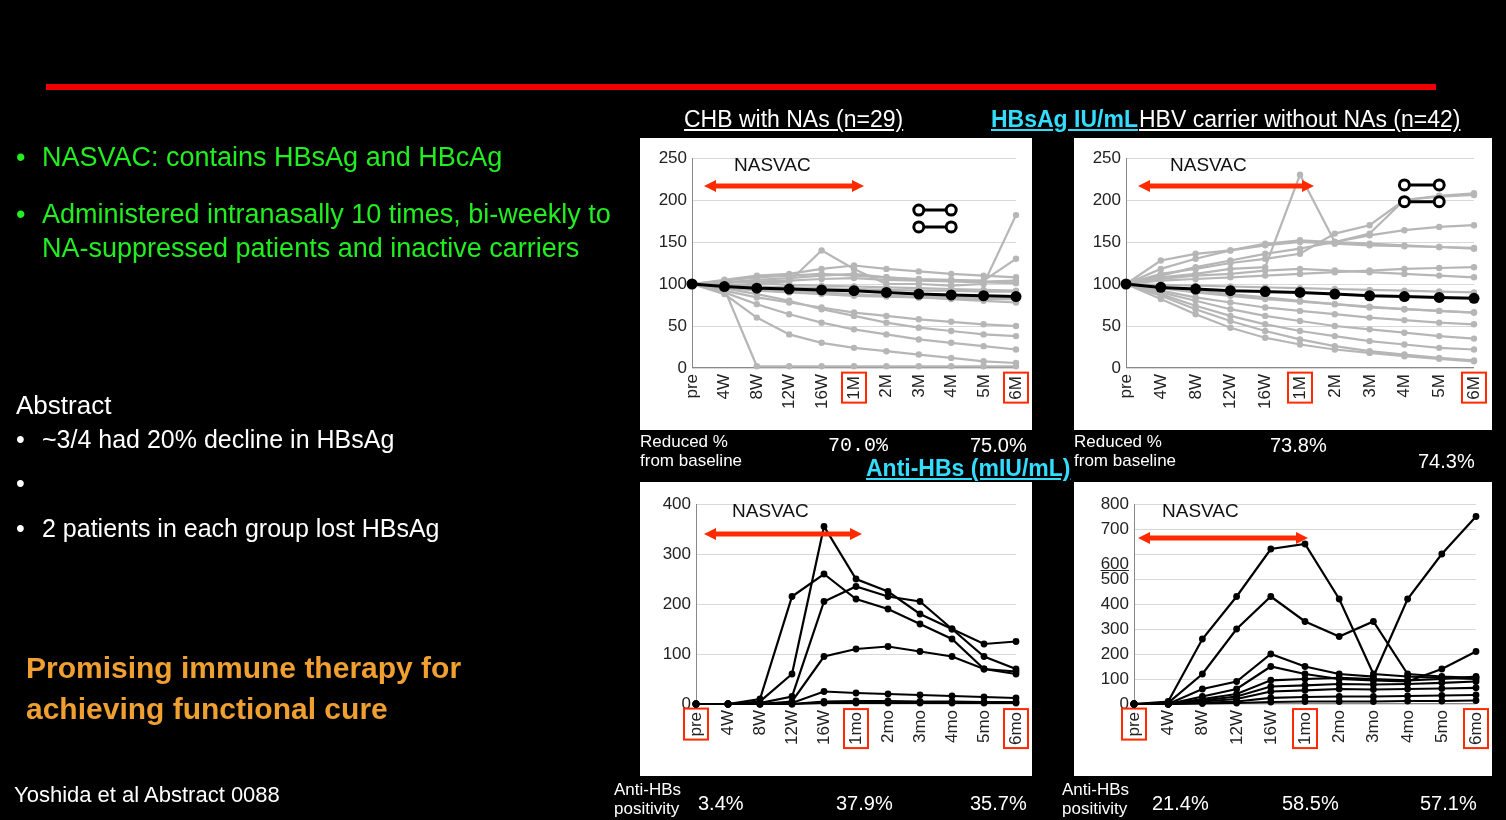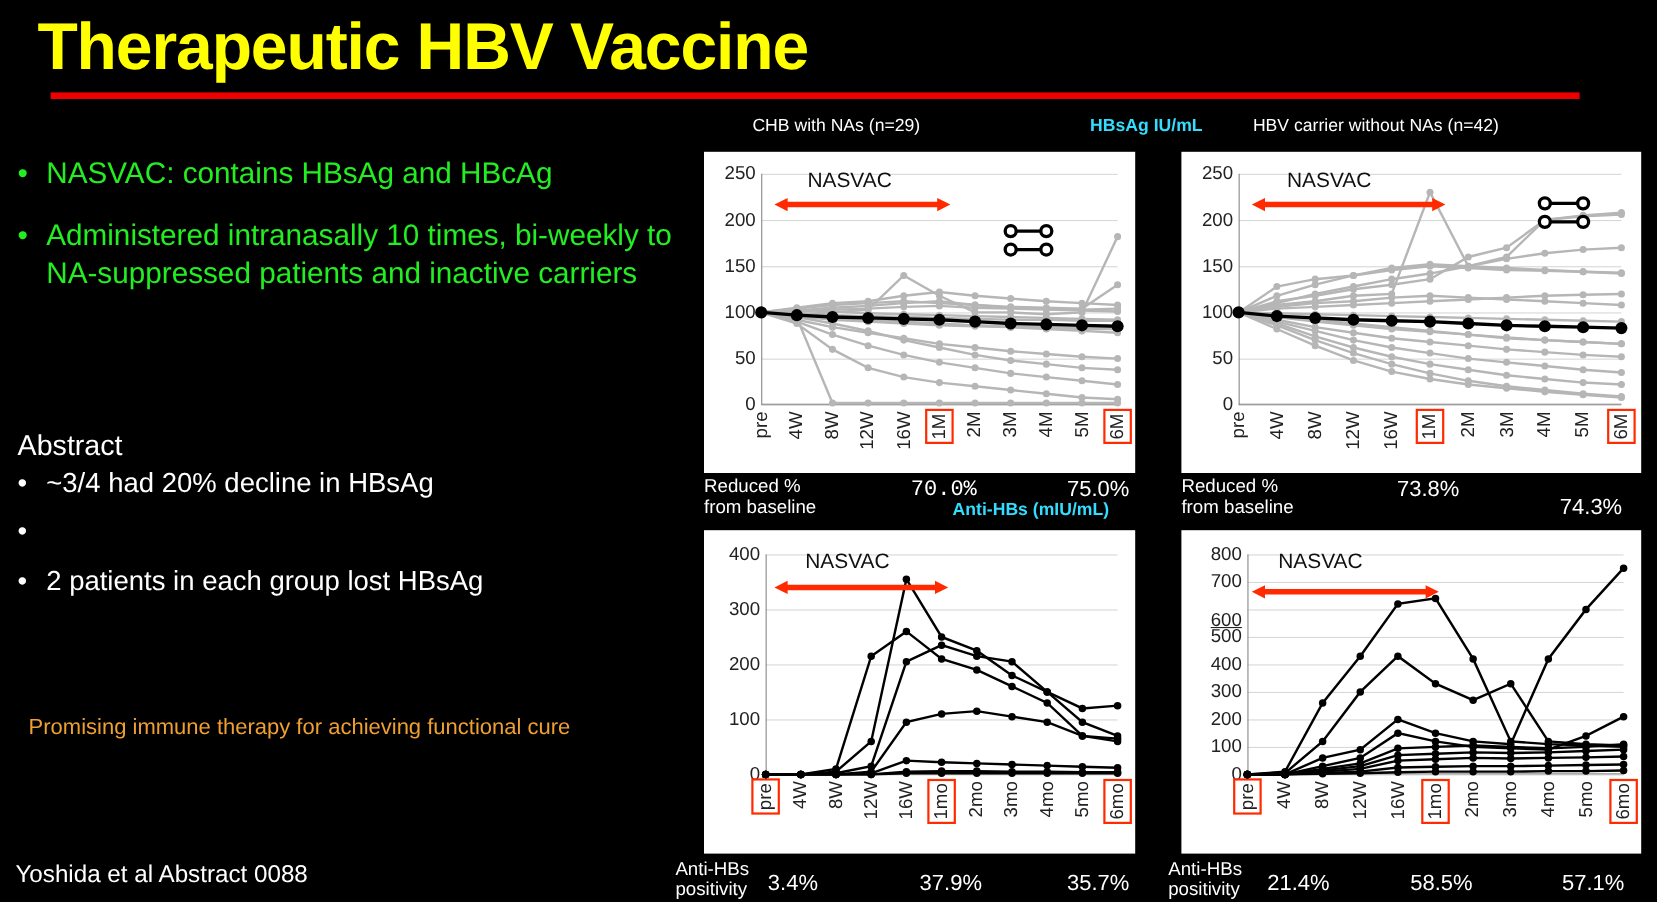--- a/index.html
+++ b/index.html
@@ -14,26 +14,26 @@
 
   
   .bullets{position:absolute;left:16px;top:140px;width:620px;}
   .bullet{display:flex;color:#22ee22;font-size:27px;line-height:1.28;margin-bottom:22px;}
   .bullet .dot{width:26px;flex:0 0 26px;text-align:left;}
   .bullet .txt{flex:1;}
   .eff-title{position:absolute;left:16px;top:390px;font-size:26px;color:#fff;}
   .eff-list{position:absolute;left:16px;top:424px;width:620px;}
   .eff-item{display:flex;font-size:25px;color:#fff;line-height:1.25;margin-bottom:13px;}
   .eff-item .dot{width:26px;flex:0 0 26px;}
-  .promise{position:absolute;left:26px;top:648px;width:560px;font-size:20px;
-           color:#f0a030;line-height:1.35;}
+  .promise{position:absolute;left:26px;top:648px;width:560px;font-size:30px;
+           color:#f0a030;line-height:1.35;font-weight:bold;}
   .cite{position:absolute;left:14px;top:782px;font-size:22px;color:#fff;}
 
   
-  .hdr{position:absolute;font-size:16px;color:#fff;white-space:nowrap;}
+  .hdr{position:absolute;font-size:23px;color:#fff;white-space:nowrap;text-decoration:underline;}
   .hdr-cyan{color:#33ddff;font-weight:bold;}
 
   
   .panel{position:absolute;background:#fff;}
   .plot{position:absolute;left:0;top:0;width:100%;height:100%;}
   .ytick{position:absolute;right:100%;margin-right:5px;transform:translateY(-50%);
          font-size:17px;color:#222;white-space:nowrap;}
   .xtick{position:absolute;top:100%;margin-top:6px;font-size:17px;color:#222;
          writing-mode:vertical-rl;transform:translateX(-50%) rotate(180deg);
          white-space:nowrap;}
@@ -46,21 +46,20 @@
 
   
   .foot{position:absolute;font-size:17px;color:#fff;white-space:nowrap;line-height:1.12;}
   .pct{position:absolute;font-size:20px;color:#fff;white-space:nowrap;}
 </style>
 </head>
 <body>
 
 <div class="slide">
 
-  <div class="title">Therapeutic HBV Vaccine</div>
   <div class="title-rule"></div>
 
   <div class="bullets">
     <div class="bullet">
       <span class="dot">•</span>
       <span class="txt">NASVAC: contains HBsAg and HBcAg</span>
     </div>
     <div class="bullet">
       <span class="dot">•</span>
       <span class="txt">Administered intranasally 10 times, bi-weekly to NA-suppressed patients and inactive carriers</span>

